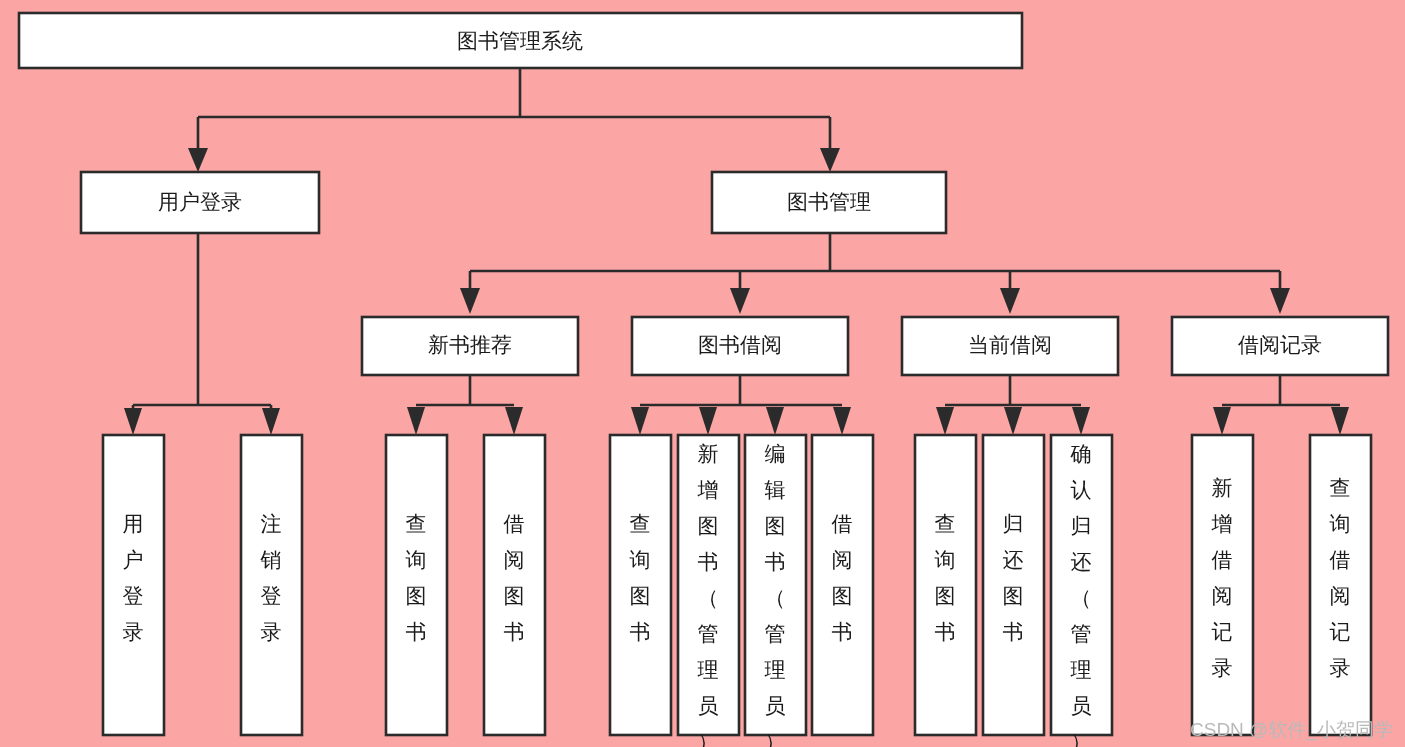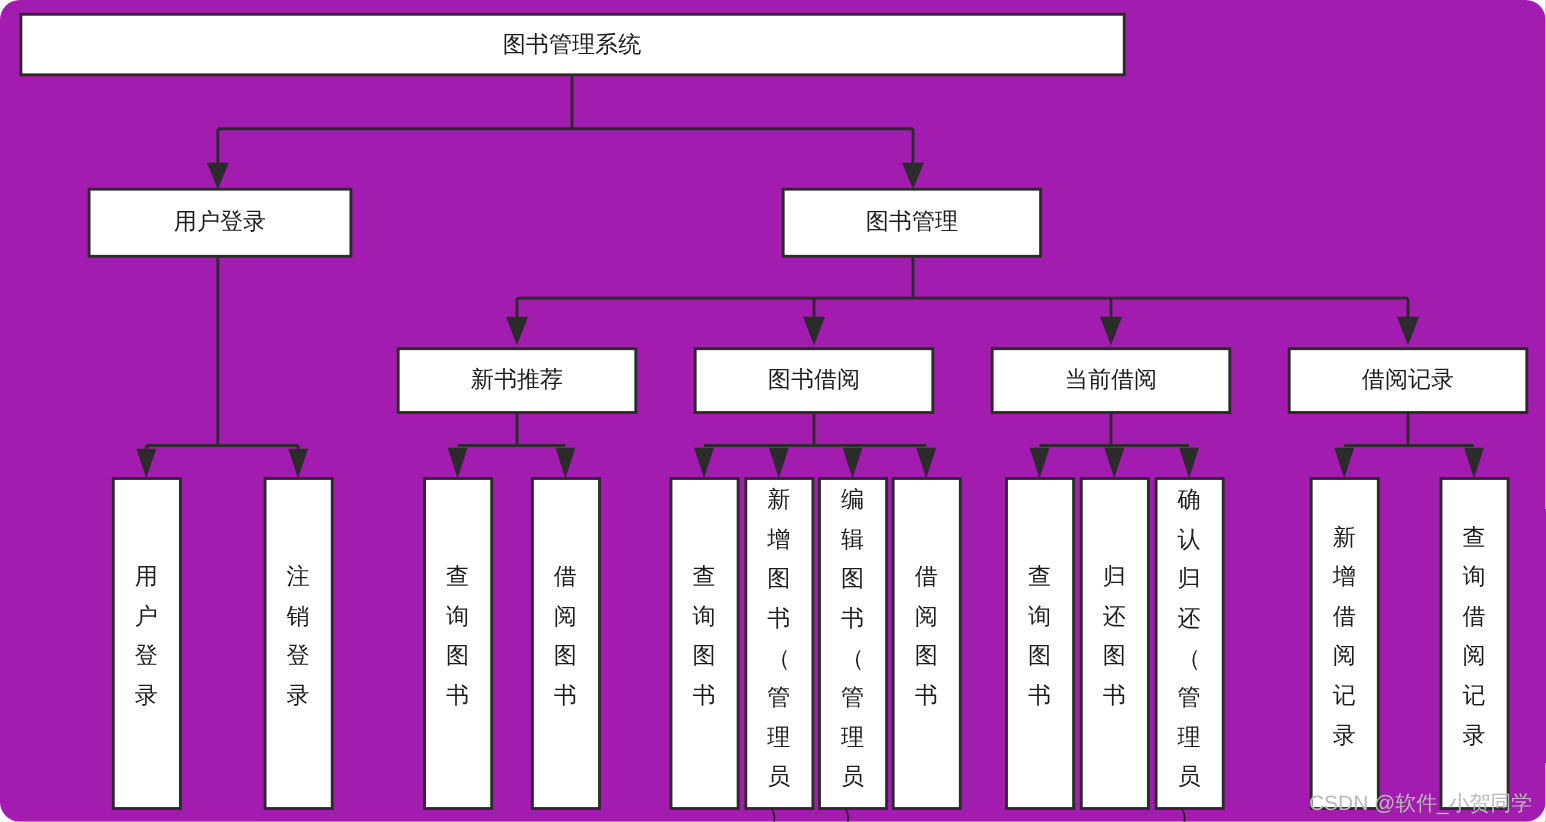--- a/index.html
+++ b/index.html
@@ -8,23 +8,22 @@
     padding: 0;
     background: #ffffff;
   }
   body {
     font-family: "Liberation Sans", "DejaVu Sans", sans-serif;
   }
   #diagram-root {
     position: relative;
     width: 1405px;
     height: 747px;
-    background: #a21caf;
+    background: #fca5a5;
     overflow: hidden;
-    border-radius: 18px;
   }
   svg.diagram-svg {
     position: absolute;
     left: 0;
     top: 0;
     width: 1405px;
     height: 747px;
     display: block;
   }
   .node-box {

